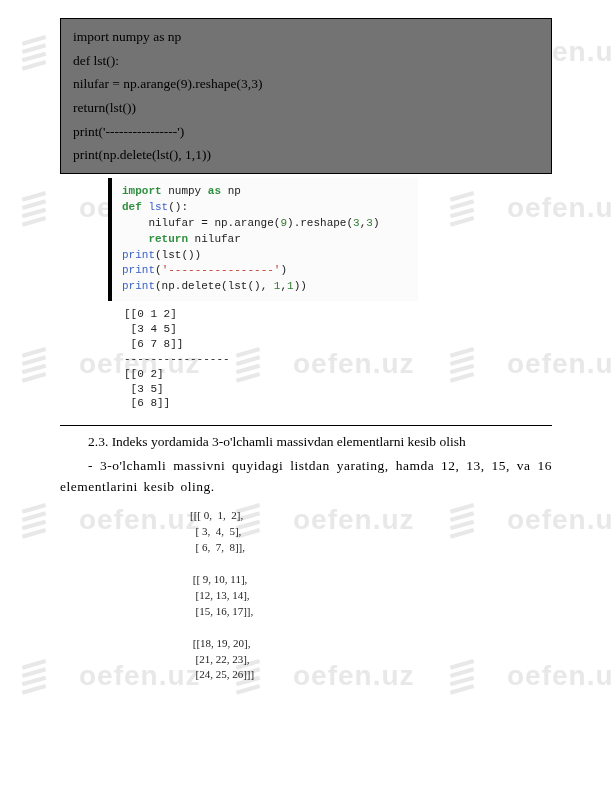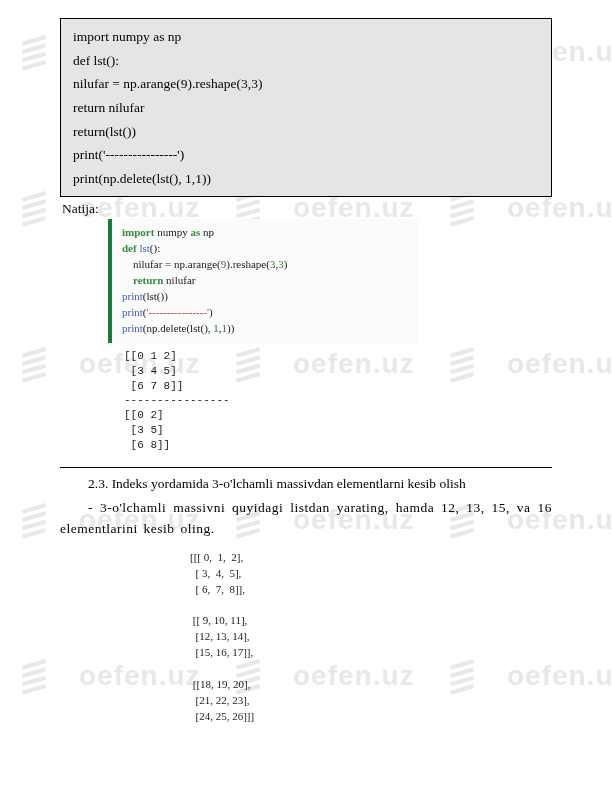--- a/index.html
+++ b/index.html
@@ -29,39 +29,39 @@
     letter-spacing: 1px;
   }
   .wm svg { width: 40px; height: 40px; fill: none; stroke: #e8e8e8; stroke-width: 5; }
   .content {
     position: relative;
     z-index: 1;
     padding: 18px 60px 0 60px;
   }
   .codebox {
     border: 1.5px solid #000;
-    background: #e5e5e5;
+    background: #737373;
     padding: 6px 12px 6px 12px;
     font-family: "Times New Roman", serif;
     font-size: 13.5px;
     line-height: 1.75;
     color: #000;
     margin-bottom: 4px;
   }
   .natija {
     font-size: 13.5px;
     margin: 2px 0 2px 2px;
   }
   .pyblock {
     background: #fbfbfb;
-    border-left: 4px solid #15803d;
+    border-left: 4px solid #000000;
     margin: 2px 0 0 48px;
     width: 310px;
     padding: 6px 8px 6px 10px;
-    font-family: Liberation Serif, serif;
+    font-family: Liberation Mono, monospace;
     font-size: 11px;
     line-height: 1.45;
     white-space: pre;
     color: #212121;
   }
   .kw { color: #2f8f3f; font-weight: bold; }
   .fn { color: #3a5fc9; }
   .num { color: #2e7a2e; }
   .str { color: #bf372b; }
   .outblock {
@@ -198,27 +198,25 @@
     <span>oefen.uz</span>
   </div>
 </div>
 
 <div class="content">
 
   <div class="codebox">
     <div>import numpy as np</div>
     <div>def lst():</div>
     <div>    nilufar = np.arange(9).reshape(3,3)</div>
-    <div>    return nilufar</div>
     <div>return(lst())</div>
     <div>print('----------------')</div>
     <div>print(np.delete(lst(), 1,1))</div>
   </div>
 
-  <div class="natija">Natija:</div>
 
   <div class="pyblock"><span class="kw">import</span><span> numpy </span><span class="kw">as</span><span> np</span>
 <span class="kw">def</span><span> </span><span class="fn">lst</span><span>():</span>
 <span>    nilufar = np.arange(</span><span class="num">9</span><span>).reshape(</span><span class="num">3</span><span>,</span><span class="num">3</span><span>)</span>
 <span>    </span><span class="kw">return</span><span> nilufar</span>
 <span class="fn">print</span><span>(lst())</span>
 <span class="fn">print</span><span>(</span><span class="str">'----------------'</span><span>)</span>
 <span class="fn">print</span><span>(np.delete(lst(), </span><span class="num">1</span><span>,</span><span class="num">1</span><span>))</span></div>
 
   <div class="outblock">[[0 1 2]

